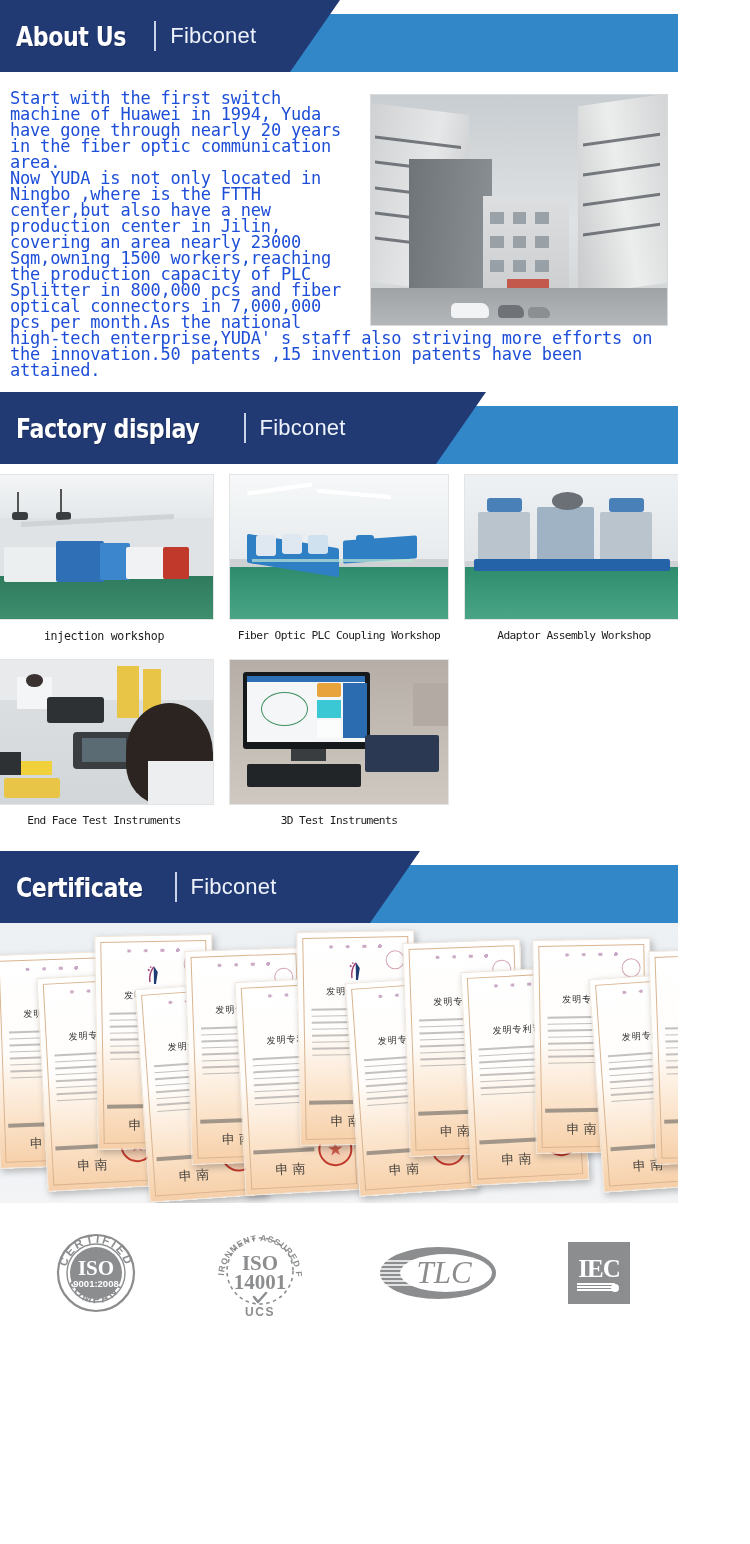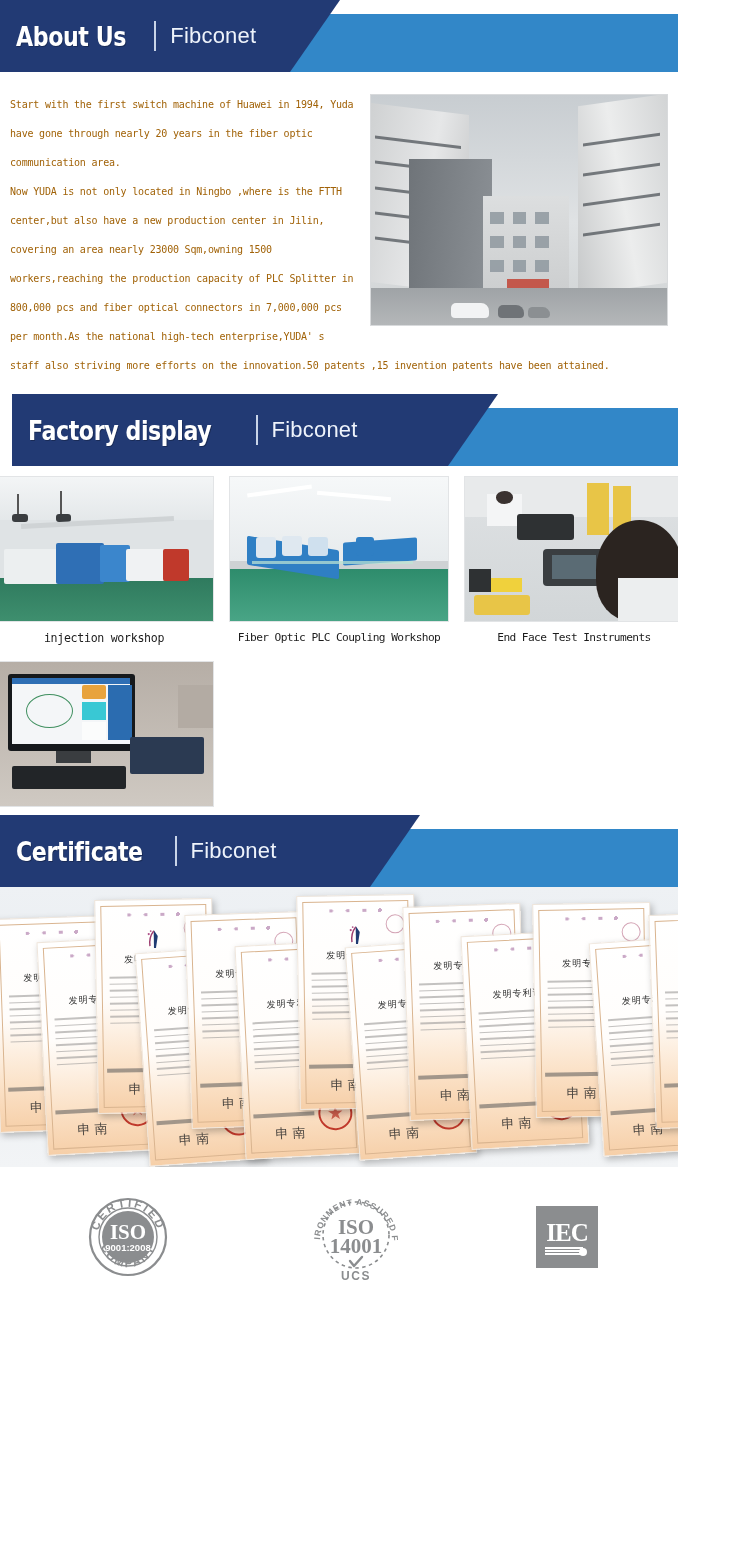--- a/index.html
+++ b/index.html
@@ -83,23 +83,23 @@
     width: 298px;
     height: 232px;
     margin: 4px 0 4px 14px;
     position: relative;
     overflow: hidden;
     background: #b9bcbe;
     border: 1px solid #d8dadc;
   }
   .about-text {
     font-family: "DejaVu Sans Mono", monospace;
-    font-size: 10px;
-    line-height: 29px;
-    color: #a16207;
+    font-size: 17px;
+    line-height: 16px;
+    color: #1d4ed8;
     letter-spacing: -0.2px;
     text-align: left;
   }
   .about-text p { margin: 0; }
 
   
   .bld { position: absolute; }
   .sky { position:absolute; left:0; top:0; width:100%; height:100%;
          background: linear-gradient(#c8cdd1 0%, #dfe2e4 55%, #cfd2d3 100%); }
   .blkL { left:0; top:6%; width:33%; height:78%;
@@ -328,21 +328,21 @@
     </div>
     <div class="about-text">
       <p>Start with the first switch machine of Huawei in 1994, Yuda have gone through nearly 20 years in the fiber optic communication area.</p>
       <p>Now YUDA is not only located in Ningbo ,where is the FTTH center,but also have a new production center in Jilin, covering an area nearly 23000 Sqm,owning 1500 workers,reaching the production capacity  of  PLC Splitter in 800,000 pcs and fiber optical connectors in 7,000,000 pcs per month.As the national high-tech enterprise,YUDA' s staff also striving more efforts on the innovation.50 patents ,15 invention patents have been attained.</p>
     </div>
     <div style="clear:both"></div>
   </div>
 
   <div class="band">
     <div class="band-lt-slope" style="clip-path: polygon(430px 0, 750px 0, 750px 58px, 404px 58px);"></div>
-    <div class="band-dk" style="left:12px; width:486px; clip-path: polygon(0 0, 486px 0, 436px 72px, 0 72px);">
+    <div class="band-dk" style="left:0; width:486px; clip-path: polygon(0 0, 486px 0, 436px 72px, 0 72px);">
       <div class="band-dk-inner">
         <span class="band-title">Factory display</span>
         <span class="band-sep"></span>
         <span class="band-brand">Fibconet</span>
       </div>
     </div>
     <div class="band-chevron">
       <svg width="36" height="36" viewBox="0 0 36 36">
         <circle cx="18" cy="18" r="15" fill="none" stroke="#d6ecfb" stroke-width="1.6"></circle>
         <polyline points="11,15 18,22 25,15" fill="none" stroke="#ffffff" stroke-width="2.4" stroke-linecap="round" stroke-linejoin="round"></polyline>
@@ -382,20 +382,34 @@
           <div class="ph mach" style="left:52%;top:44%;width:34%;height:16%;background:#2f7fc4;transform:skewY(-4deg);"></div>
           <div class="ph" style="left:12%;top:42%;width:9%;height:14%;background:#dfe8f0;border-radius:3px;"></div>
           <div class="ph" style="left:24%;top:41%;width:9%;height:14%;background:#dfe8f0;border-radius:3px;"></div>
           <div class="ph" style="left:36%;top:42%;width:9%;height:13%;background:#cfe0ee;border-radius:3px;"></div>
           <div class="ph" style="left:58%;top:42%;width:8%;height:13%;background:#2f7fc4;border-radius:3px;"></div>
           <div class="ph" style="left:10%;top:58%;width:74%;height:3px;background:#bfe6d4;opacity:.7;"></div>
         </div>
         <div class="fcap wide">Fiber Optic PLC Coupling Workshop</div>
       </div>
 
+      <div class="fcell">
+        <div class="fimg">
+          <div class="ph" style="left:0;top:0;width:100%;height:60%;background:linear-gradient(#eef1f3,#e2e6e8);"></div>
+          <div class="ph floorG2"></div>
+          <div class="ph mach" style="left:6%;top:26%;width:24%;height:34%;background:#b9c4cc;"></div>
+          <div class="ph mach" style="left:33%;top:22%;width:26%;height:38%;background:#9fb3c4;"></div>
+          <div class="ph mach" style="left:62%;top:26%;width:24%;height:34%;background:#b9c4cc;"></div>
+          <div class="ph" style="left:10%;top:16%;width:16%;height:10%;background:#4a80b8;border-radius:3px;"></div>
+          <div class="ph" style="left:40%;top:12%;width:14%;height:12%;background:#6a7076;border-radius:50%;"></div>
+          <div class="ph" style="left:66%;top:16%;width:16%;height:10%;background:#4a80b8;border-radius:3px;"></div>
+          <div class="ph mach" style="left:4%;top:58%;width:90%;height:9%;background:#2563a8;"></div>
+        </div>
+        <div class="fcap wide">Adaptor Assembly Workshop</div>
+      </div>
 
 
       <div class="fcell">
         <div class="fimg">
           <div class="ph" style="left:0;top:0;width:100%;height:100%;background:linear-gradient(#dfe2e4,#d2d6d8);"></div>
           <div class="ph" style="left:0;top:0;width:100%;height:28%;background:#e8eaeb;"></div>
           <div class="ph" style="left:56%;top:4%;width:10%;height:36%;background:#e8c547;"></div>
           <div class="ph" style="left:68%;top:6%;width:8%;height:32%;background:#e8c547;"></div>
           <div class="ph" style="left:10%;top:12%;width:16%;height:22%;background:#f4f5f6;"></div>
           <div class="ph" style="left:14%;top:10%;width:8%;height:9%;background:#3a3230;border-radius:50%;"></div>
@@ -420,20 +434,21 @@
           <div class="ph" style="left:14%;top:22%;width:22%;height:24%;border:1.5px solid #3f8f5f;border-radius:50%;"></div>
           <div class="ph" style="left:40%;top:16%;width:11%;height:10%;background:#e8a33d;border-radius:2px;"></div>
           <div class="ph" style="left:40%;top:28%;width:11%;height:12%;background:#39c8d4;"></div>
           <div class="ph" style="left:40%;top:42%;width:11%;height:12%;background:#fbfcfc;"></div>
           <div class="ph" style="left:52%;top:16%;width:11%;height:38%;background:#2b6cb0;"></div>
           <div class="ph" style="left:28%;top:62%;width:16%;height:8%;background:#3a3d40;"></div>
           <div class="ph" style="left:8%;top:72%;width:52%;height:16%;background:#222528;border-radius:2px;"></div>
           <div class="ph" style="left:62%;top:52%;width:34%;height:26%;background:#2b3a52;border-radius:2px;"></div>
           <div class="ph" style="left:84%;top:16%;width:16%;height:30%;background:#b3aba3;"></div>
         </div>
+        <div class="fcap wide">3D Test Instruments</div>
       </div>
 
     </div>
   </div>
 
   <div class="band">
     <div class="band-lt-slope" style="clip-path: polygon(368px 0, 750px 0, 750px 58px, 342px 58px);"></div>
     <div class="band-dk" style="left:0; width:420px; clip-path: polygon(0 0, 420px 0, 370px 72px, 0 72px);">
       <div class="band-dk-inner">
         <span class="band-title">Certificate</span>
@@ -746,20 +761,38 @@
             <textPath href="#arcTop14" startOffset="50%" text-anchor="middle">ENVIRONMENT ASSURED FIRM</textPath>
           </text>
           <text x="48" y="45" text-anchor="middle" font-family="Liberation Serif, serif" font-size="21" font-weight="bold" fill="#8b8d8f">ISO</text>
           <text x="48" y="64" text-anchor="middle" font-family="Liberation Serif, serif" font-size="21" font-weight="bold" fill="#8b8d8f">14001</text>
           <polyline points="42,72 46,77 54,68" fill="none" stroke="#8b8d8f" stroke-width="2.4" stroke-linecap="round" stroke-linejoin="round"></polyline>
           <text x="48" y="91" text-anchor="middle" font-family="Liberation Sans, sans-serif" font-size="12" font-weight="bold" fill="#8b8d8f" letter-spacing="1.6">UCS</text>
         </svg>
       </div>
     </div>
 
+    <div class="logo-item">
+      <div class="tlc">
+        <svg width="124" height="72" viewBox="0 0 124 72">
+          <ellipse cx="62" cy="36" rx="58" ry="26" fill="#8b8d8f"></ellipse>
+          <ellipse cx="70" cy="36" rx="46" ry="19" fill="#ffffff"></ellipse>
+          <g stroke="#ffffff" stroke-width="1.5">
+            <line x1="6" y1="24" x2="40" y2="24"></line>
+            <line x1="5" y1="28" x2="40" y2="28"></line>
+            <line x1="4" y1="32" x2="40" y2="32"></line>
+            <line x1="4" y1="36" x2="40" y2="36"></line>
+            <line x1="4" y1="40" x2="40" y2="40"></line>
+            <line x1="5" y1="44" x2="40" y2="44"></line>
+            <line x1="6" y1="48" x2="40" y2="48"></line>
+          </g>
+          <text x="68" y="46" text-anchor="middle" font-family="Liberation Serif, serif" font-size="31" font-style="italic" fill="#8b8d8f">TLC</text>
+        </svg>
+      </div>
+    </div>
 
     <div class="logo-item">
       <div class="iec">
         <span class="iec-txt">IEC</span>
         <span class="iec-bars"></span>
         <span class="iec-dot"></span>
       </div>
     </div>
 
 

